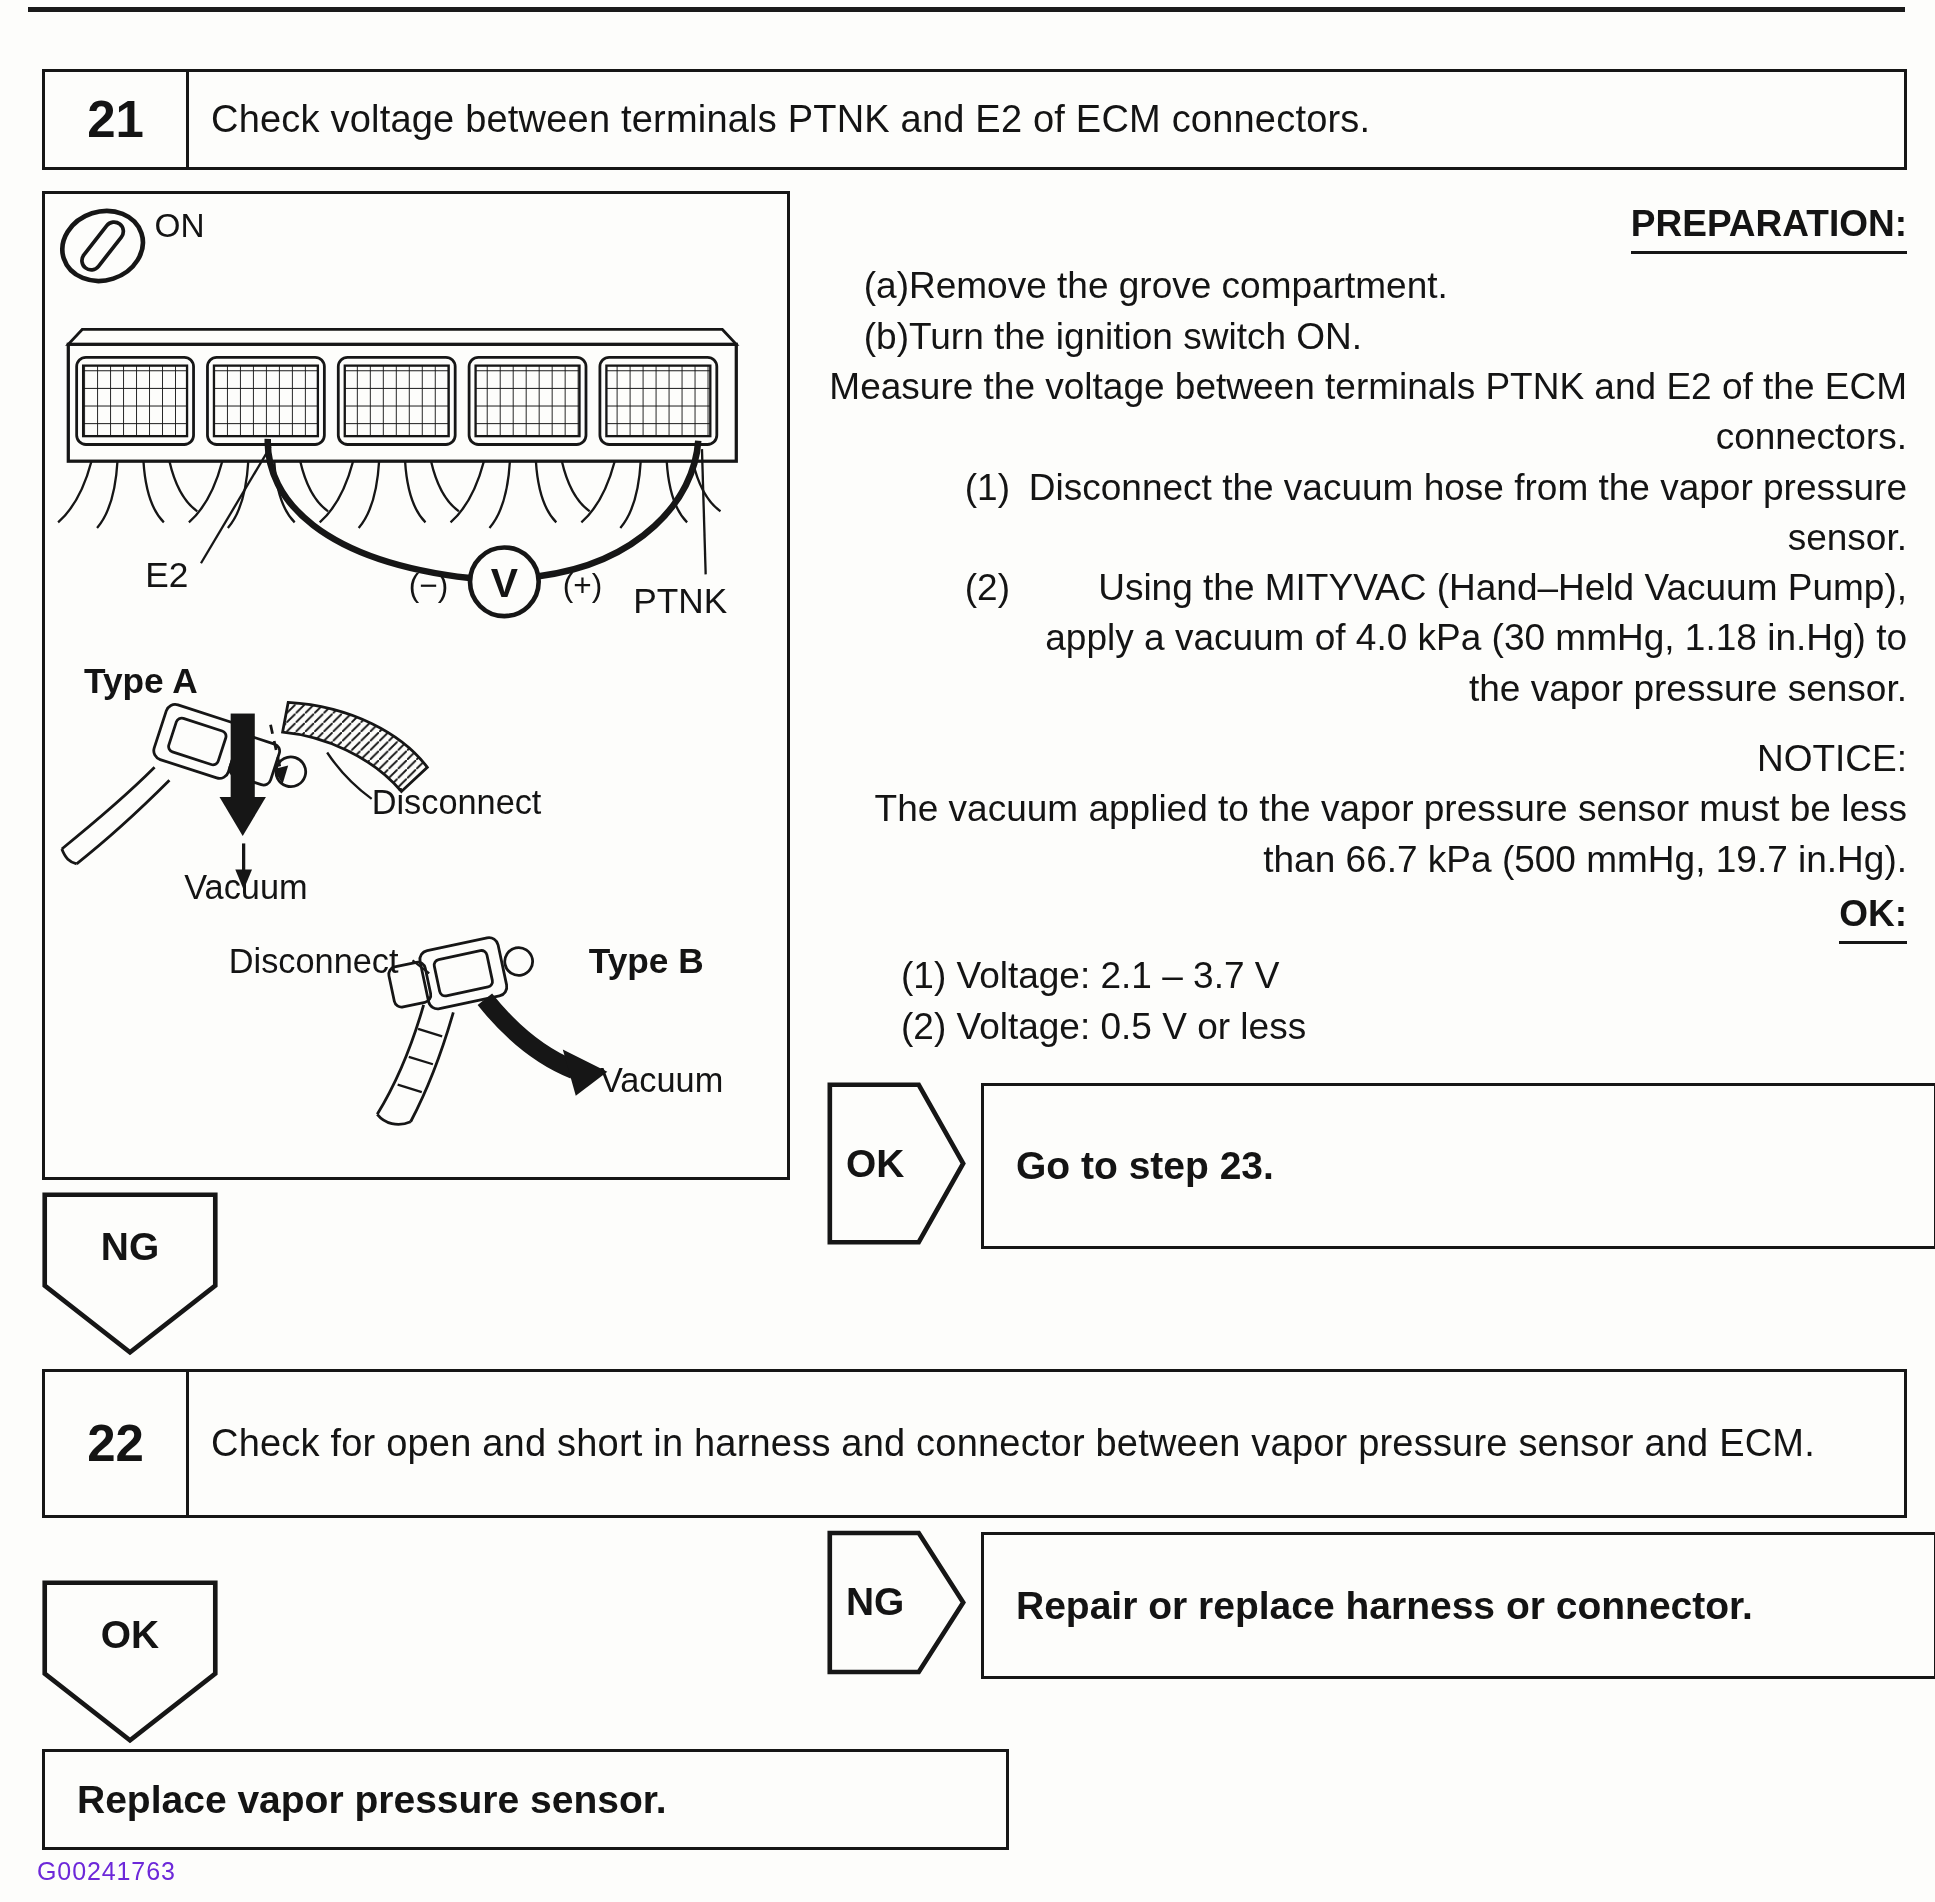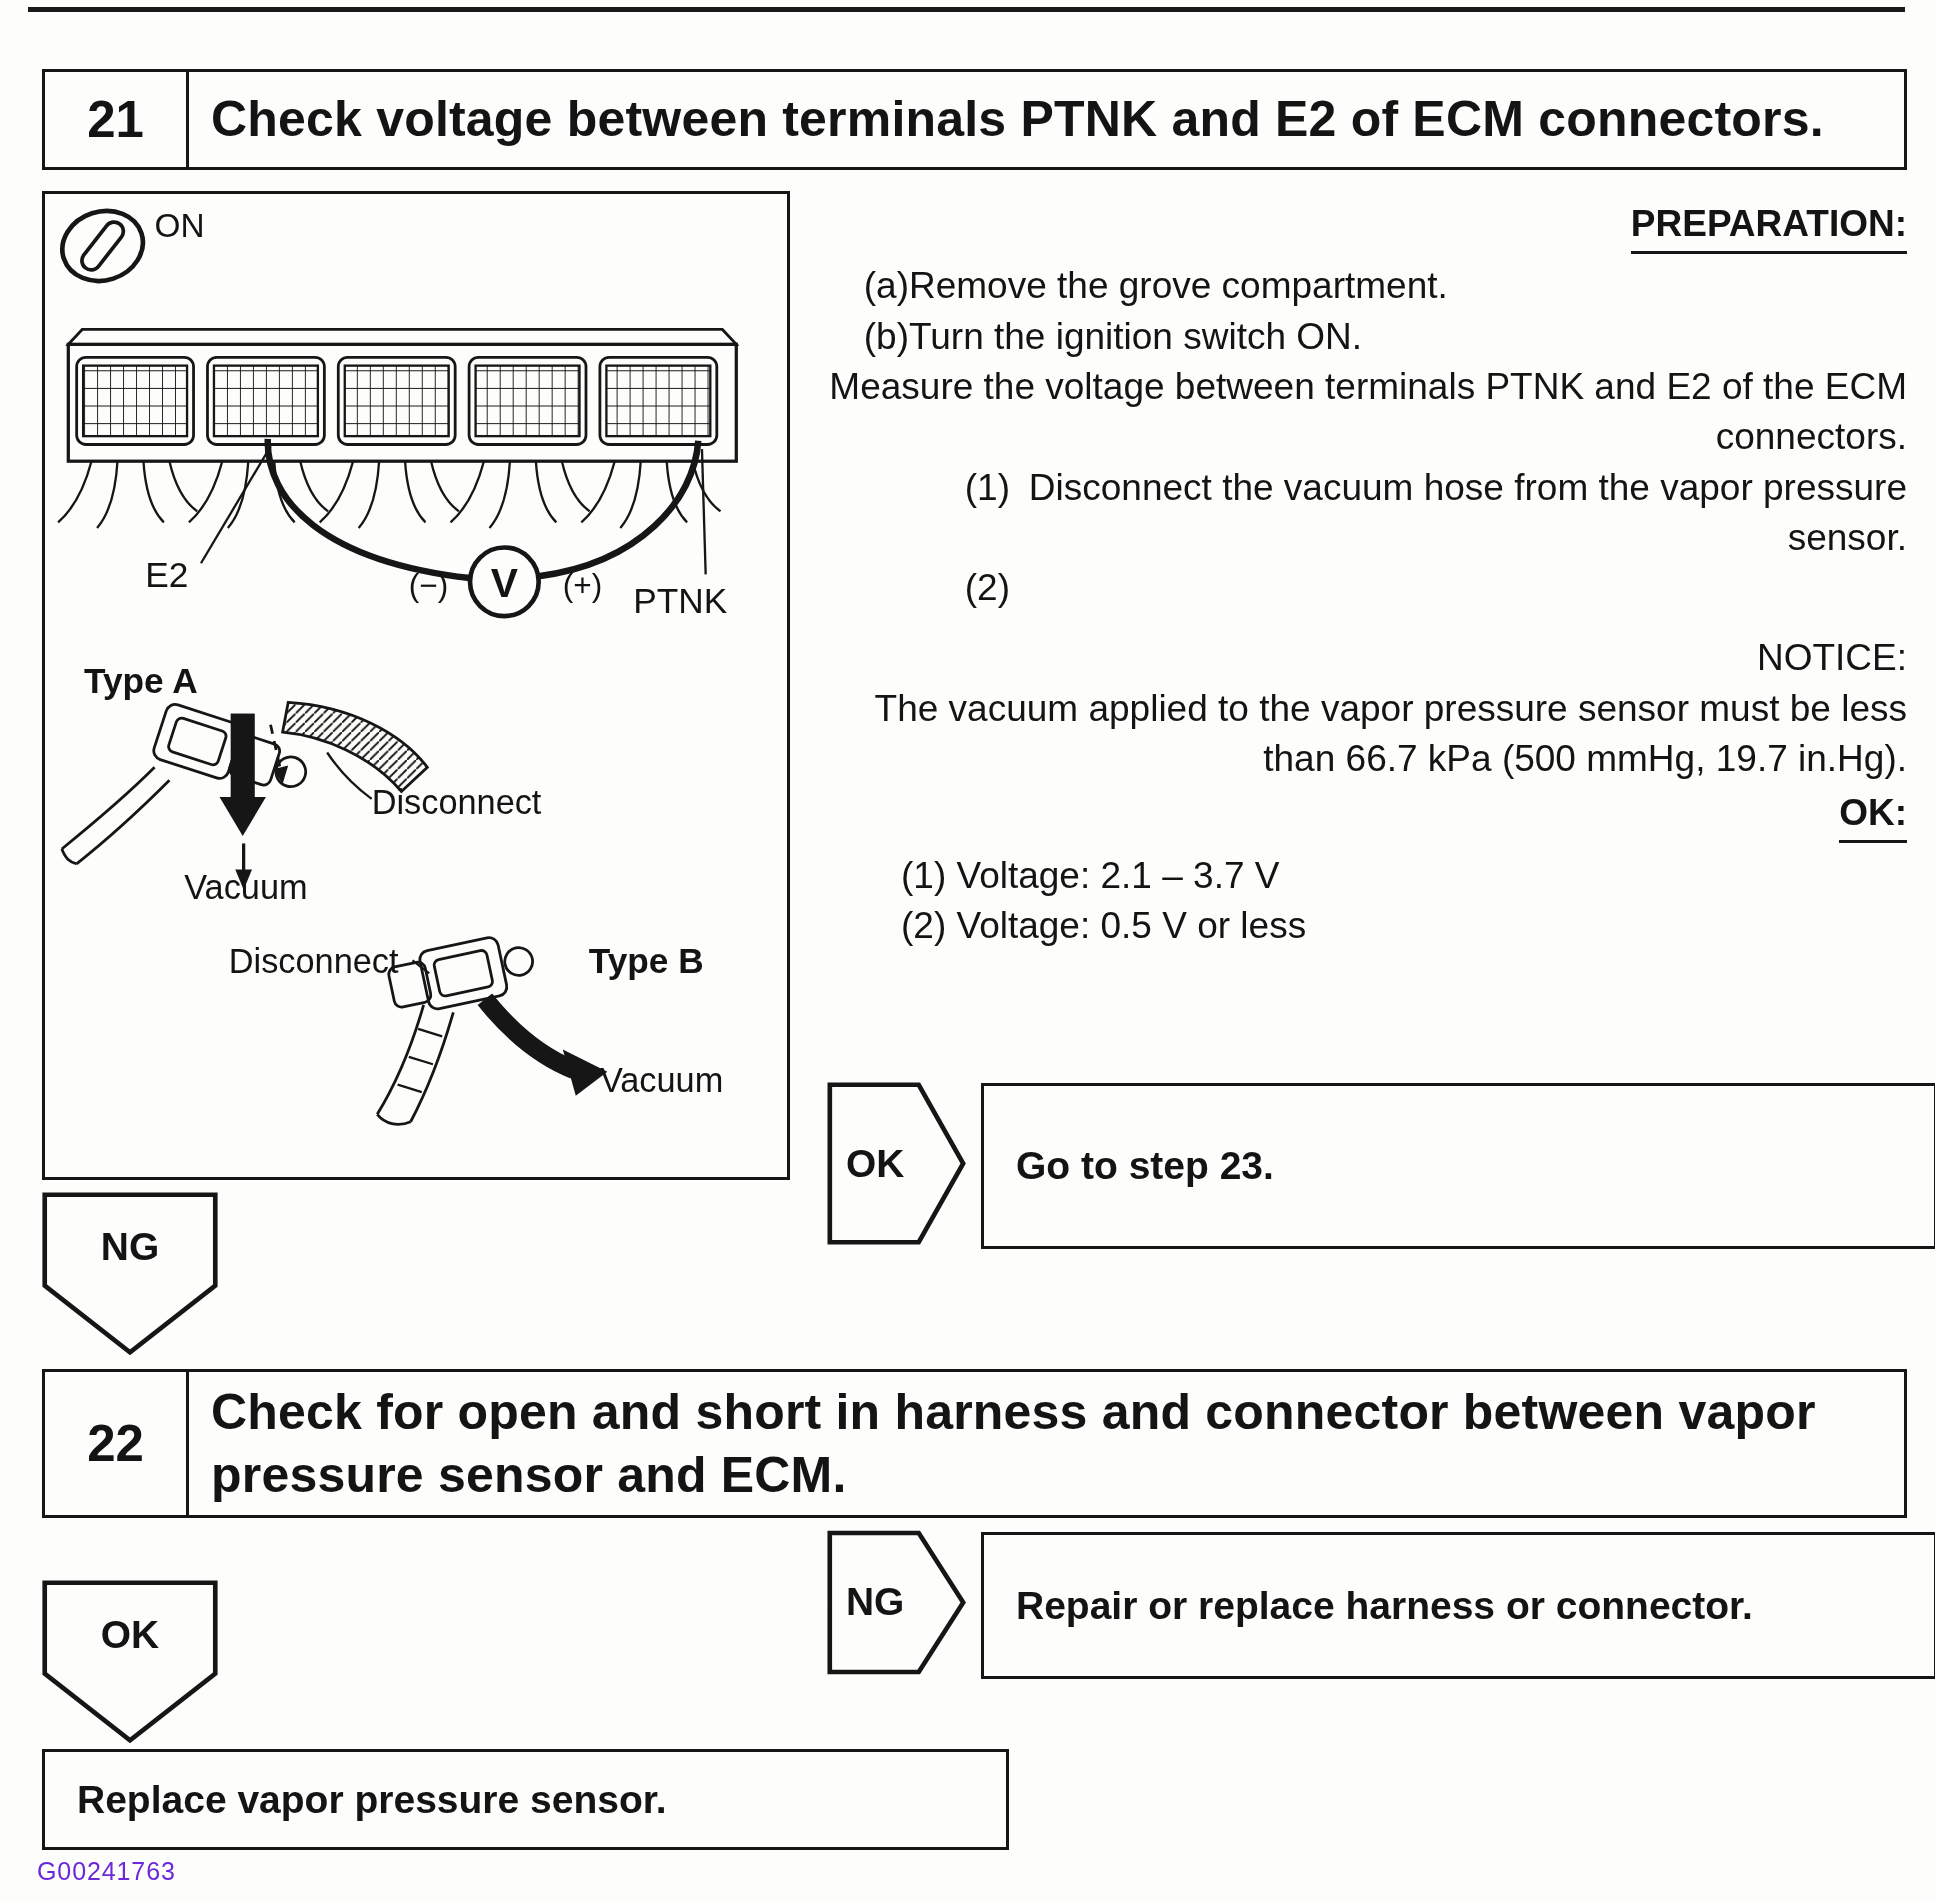--- a/index.html
+++ b/index.html
@@ -15,21 +15,21 @@
   .rule { background: #1a1a1a; }
   .box { border: 3.7px solid #161616; background: transparent; }
   .step-box { display: flex; }
   .step-num {
     width: 141px; border-right: 3.7px solid #161616;
     display: flex; align-items: center; justify-content: center;
     font-weight: bold; font-size: 51px;
   }
   .step-title {
     flex: 1; display: flex; align-items: center;
-    padding: 12px 22px; font-weight: bold; font-size: 50px; line-height: 1.25;
+    padding: 12px 22px; font-weight: normal; font-size: 38px; line-height: 1.25;
     letter-spacing: 0.2px;
   }
   .action-box { display: flex; align-items: center; padding-left: 32px; font-weight: bold; font-size: 39px; }
   .rcol { font-size: 37px; line-height: 1.36; }
   .h-ul { font-weight: bold; display: inline-block; border-bottom: 3.7px solid #161616; padding-bottom: 1.9px; margin: 3.7px 0 7.4px; }
   .h-b  { font-weight: normal; margin-top: 20px; }
   .li { display: flex; align-items: flex-start; }
   .lbl { flex: none; width: 104px; }
   .indent { margin-left: 96px; }
   .indent .lbl { width: 109px; }
@@ -164,20 +164,21 @@
     <span class="lbl">(b)</span>
     <span>Turn the ignition switch ON.</span>
   </div>
   <div class="para">Measure the voltage between terminals PTNK and E2 of the ECM connectors.</div>
   <div class="li indent">
     <span class="lbl">(1)</span>
     <span>Disconnect the vacuum hose from the vapor pressure sensor.</span>
   </div>
   <div class="li indent">
     <span class="lbl">(2)</span>
+    <span>Using the MITYVAC (Hand–Held Vacuum Pump), apply a vacuum of 4.0 kPa (30 mmHg, 1.18 in.Hg) to the vapor pressure sensor.</span>
   </div>
   <div class="h-b">NOTICE:</div>
   <div class="para bold">The vacuum applied to the vapor pressure sensor must be less than 66.7 kPa (500 mmHg, 19.7 in.Hg).</div>
   <div>
     <span class="h-ul">OK:</span>
   </div>
   <div class="li indent bold">
     <span>(1) Voltage: 2.1 – 3.7 V</span>
   </div>
   <div class="li indent bold">

